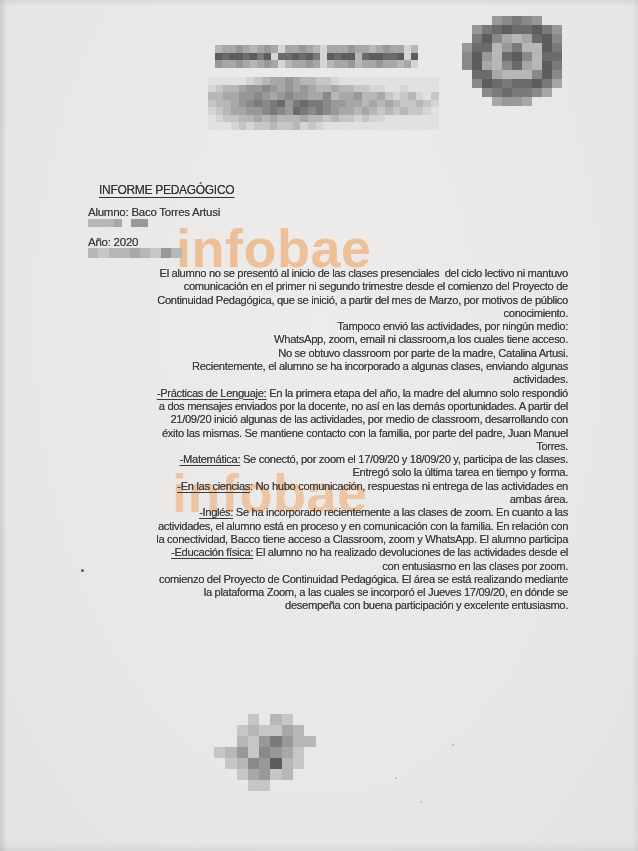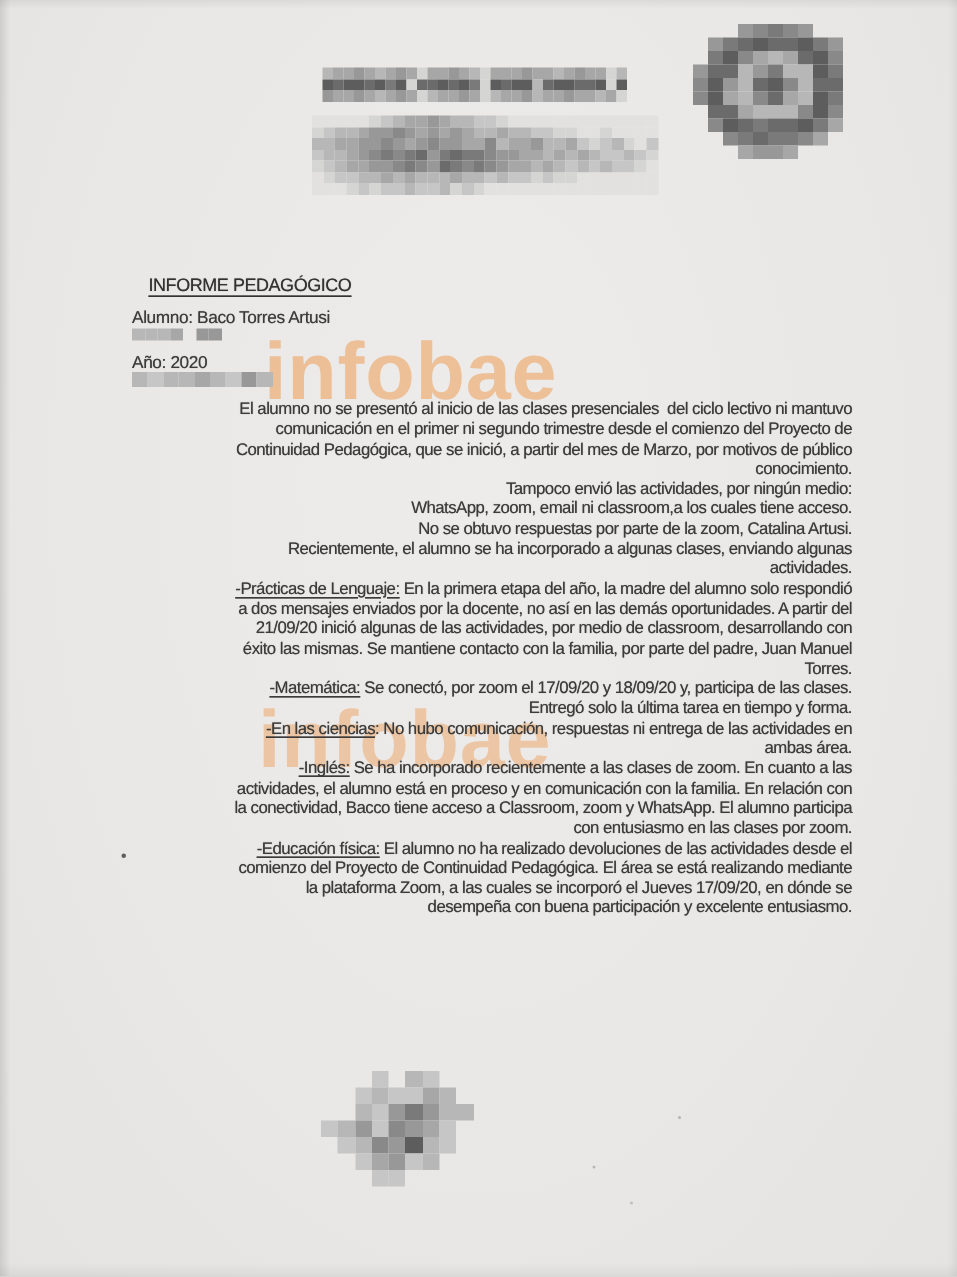--- a/index.html
+++ b/index.html
@@ -64,37 +64,37 @@
   <div class="meta student">Alumno: Baco Torres Artusi</div>
   <div class="meta year">Año: 2020</div>
 
   <div class="bodytext" style="color: rgb(60, 59, 58);">
       <div class="line">El alumno no se presentó al inicio de las clases presenciales  del ciclo lectivo ni mantuvo</div>
       <div class="line">comunicación en el primer ni segundo trimestre desde el comienzo del Proyecto de</div>
       <div class="line">Continuidad Pedagógica, que se inició, a partir del mes de Marzo, por motivos de público</div>
       <div class="line">conocimiento.</div>
       <div class="line">Tampoco envió las actividades, por ningún medio:</div>
       <div class="line">WhatsApp, zoom, email ni classroom,a los cuales tiene acceso.</div>
-      <div class="line"> No se obtuvo respuestas por parte de la zoom, Catalina Artusi.</div>
+      <div class="line"> No se obtuvo classroom por parte de la madre, Catalina Artusi.</div>
       <div class="line">Recientemente, el alumno se ha incorporado a algunas clases, enviando algunas</div>
       <div class="line">actividades.</div>
       <div class="line"><span class="u">-Prácticas de Lenguaje:</span> En la primera etapa del año, la madre del alumno solo respondió</div>
       <div class="line">a dos mensajes enviados por la docente, no así en las demás oportunidades. A partir del</div>
       <div class="line">21/09/20 inició algunas de las actividades, por medio de classroom, desarrollando con</div>
       <div class="line">éxito las mismas. Se mantiene contacto con la familia, por parte del padre, Juan Manuel</div>
       <div class="line">Torres.</div>
       <div class="line"><span class="u">-Matemática:</span> Se conectó, por zoom el 17/09/20 y 18/09/20 y, participa de las clases.</div>
       <div class="line">Entregó solo la última tarea en tiempo y forma.</div>
       <div class="line"><span class="u">-En las ciencias</span>: No hubo comunicación, respuestas ni entrega de las actividades en</div>
       <div class="line">ambas área.</div>
       <div class="line"><span class="u">-Inglés:</span> Se ha incorporado recientemente a las clases de zoom. En cuanto a las</div>
       <div class="line">actividades, el alumno está en proceso y en comunicación con la familia. En relación con</div>
       <div class="line">la conectividad, Bacco tiene acceso a Classroom, zoom y WhatsApp. El alumno participa</div>
+      <div class="line"><span class="u">-Educación física:</span> El alumno no ha realizado devoluciones de las actividades desde el</div>
       <div class="line">con entusiasmo en las clases por zoom.</div>
-      <div class="line"><span class="u">-Educación física:</span> El alumno no ha realizado devoluciones de las actividades desde el</div>
       <div class="line">comienzo del Proyecto de Continuidad Pedagógica. El área se está realizando mediante</div>
       <div class="line">la plataforma Zoom, a las cuales se incorporó el Jueves 17/09/20, en dónde se</div>
       <div class="line">desempeña con buena participación y excelente entusiasmo.</div>
     </div>
 
   <div class="speck s1"></div>
   <div class="speck s2"></div>
   <div class="speck s3"></div>
   <div class="speck s4"></div>
 

